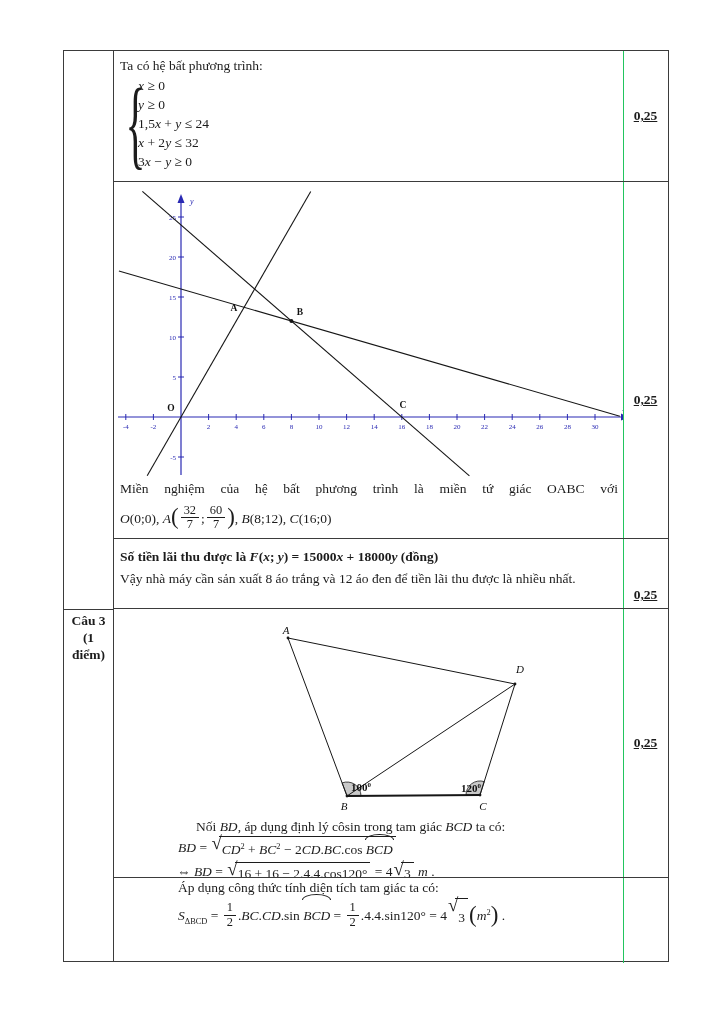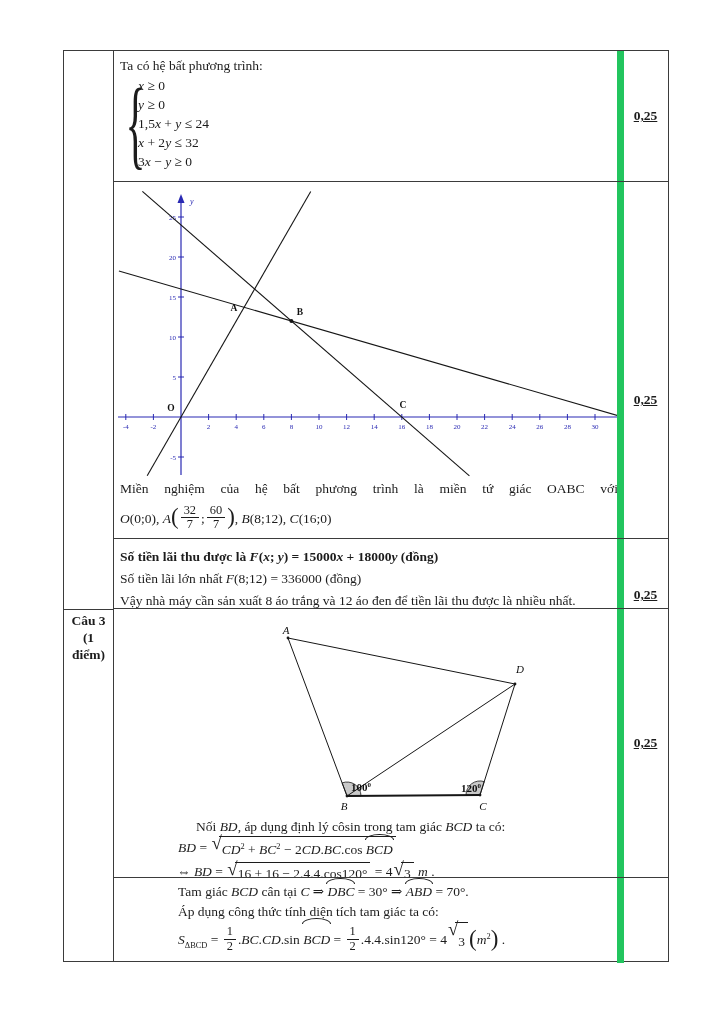--- a/index.html
+++ b/index.html
@@ -12,21 +12,21 @@
   .tbl { position:absolute; left:63px; top:50px; width:606px; height:912px;
          border:1px solid #3b3b3b; }
   .leftcol { position:absolute; left:0; top:0; width:50px; height:910px;
              border-right:1px solid #3b3b3b; }
   .qcell { position:absolute; left:0; top:558px; width:49px; height:352px;
            border-top:1px solid #3b3b3b; text-align:center; font-weight:bold;
            font-size:13.5px; line-height:17px; padding-top:2px; }
   .main { position:absolute; left:50px; top:0; width:554px; height:910px; }
   .rrow { display:flex; width:554px; border-bottom:1px solid #3b3b3b; }
   .rrow:last-child { border-bottom:none; }
-  .rcontent { width:510px; border-right:7px solid #22c55e; position:relative;
+  .rcontent { width:510px; border-right:1px solid #22c55e; position:relative;
               overflow:hidden; font-size:13.5px; }
   .rscore { width:43px; display:flex; justify-content:center; font-weight:bold;
             font-size:13.5px;text-decoration:underline; }
   .sc-center { align-items:center; }
   .sc-low    { align-items:flex-start; padding-top:210px; }
   .sc-bottom { align-items:flex-end; padding-bottom:5px; }
 
   .pad { padding:5px 6px 0 6px; }
   .heading { line-height:19px; }
   .system { display:flex; align-items:center; margin:1px 0 0 4px; }
@@ -187,21 +187,20 @@
               </span><span class="bp">)</span>, <i>B</i>(8;12), <i>C</i>(16;0)</div>
         </div>
         <div class="rscore sc-low">
           <span>0,25</span>
         </div>
       </div>
 
       <div class="rrow" style="height:70px">
         <div class="rcontent">
           <div class="r3line mline">Số tiền lãi thu được là <i>F</i>(<i>x</i>; <i>y</i>) = 15000<i>x</i> + 18000<i>y</i>  (đồng)</div>
-          <div class="r3line mline">Số tiền lãi lớn nhất <i>F</i>(8;12) = 336000 (đồng)</div>
           <div class="r3line">Vậy nhà máy cần sản xuất 8 áo trắng và 12 áo đen để tiền lãi thu được là nhiều nhất.</div>
         </div>
         <div class="rscore sc-bottom">
           <span>0,25</span>
         </div>
       </div>
 
       <div class="rrow" style="height:269px">
         <div class="rcontent">
           <div class="fig-wrap">
@@ -238,21 +237,20 @@
                 <span class="vinc">3</span>
               </span> <i>m</i> .</div>
         </div>
         <div class="rscore sc-center">
           <span>0,25</span>
         </div>
       </div>
 
       <div class="rrow" style="height:85px">
         <div class="rcontent">
-          <div class="r5l1 mline">Tam giác <i>BCD</i> cân tại <i>C</i>  ⇒ <span class="hat">DBC</span> = 30° ⇒ <span class="hat">ABD</span> = 70°.</div>
           <div class="r5l2">Áp dụng công thức tính diện tích tam giác ta có:</div>
           <div class="r5l3 mline"><i>S</i><sub>ΔBCD</sub> = <span class="frac">
                 <span class="fn">1</span>
                 <span class="fd">2</span>
               </span>.<i>BC</i>.<i>CD</i>.sin <span class="hat">BCD</span> = <span class="frac">
                 <span class="fn">1</span>
                 <span class="fd">2</span>
               </span>.4.4.sin120° = 4<span class="sqrt">
                 <span class="rad">√</span>
                 <span class="vinc">3</span>

